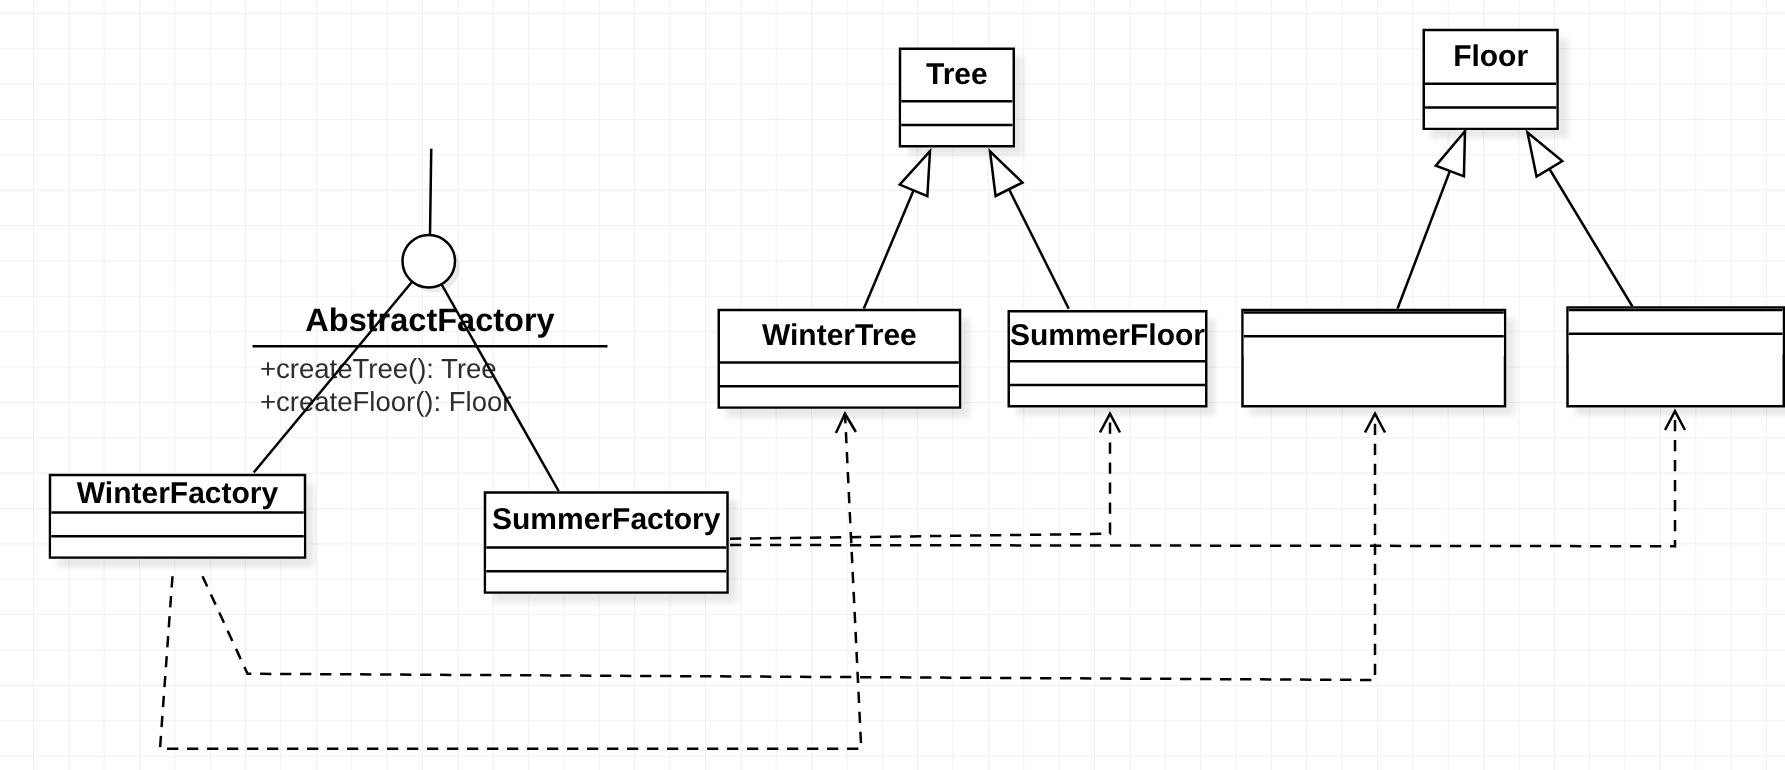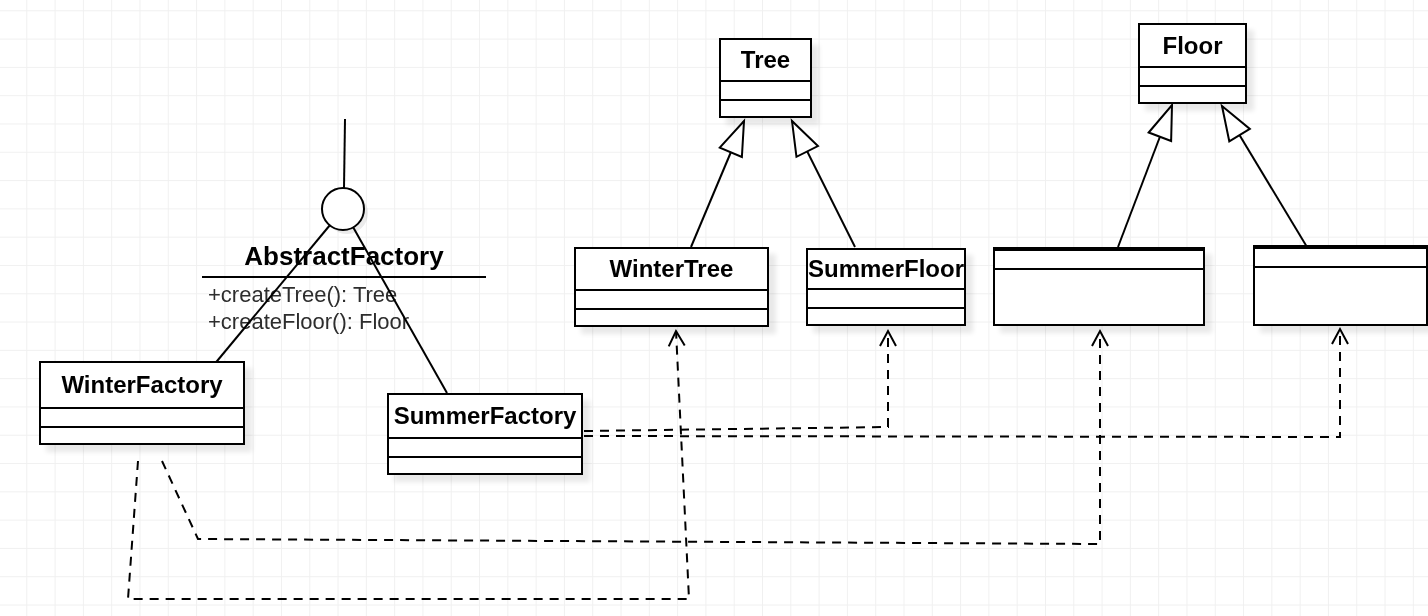--- a/index.html
+++ b/index.html
@@ -99,21 +99,21 @@
   <div class="uml" style="left:993px;top:247px;width:212px;height:79px" data-interactable="true">
     <div class="uml-row" data-interactable="false"></div>
     <div class="uml-row uml-row2" data-interactable="false"></div>
   </div>
 
   <div class="uml" style="left:1253px;top:245px;width:175px;height:81px" data-interactable="true">
     <div class="uml-row" data-interactable="false"></div>
     <div class="uml-row uml-row2" data-interactable="false"></div>
   </div>
 
-  <div class="uml" style="left:39px;top:361px;width:206px;height:84px" data-interactable="true">
+  <div class="uml" style="left:39px;top:379px;width:206px;height:68px" data-interactable="true">
     <div class="uml-title" data-interactable="false">WinterFactory</div>
     <div class="uml-row" data-interactable="false"></div>
     <div class="uml-row uml-row2" data-interactable="false"></div>
   </div>
 
   <div class="uml" style="left:387px;top:393px;width:196px;height:82px" data-interactable="true">
     <div class="uml-title" data-interactable="false">SummerFactory</div>
     <div class="uml-row" data-interactable="false"></div>
     <div class="uml-row uml-row2" data-interactable="false"></div>
   </div>

